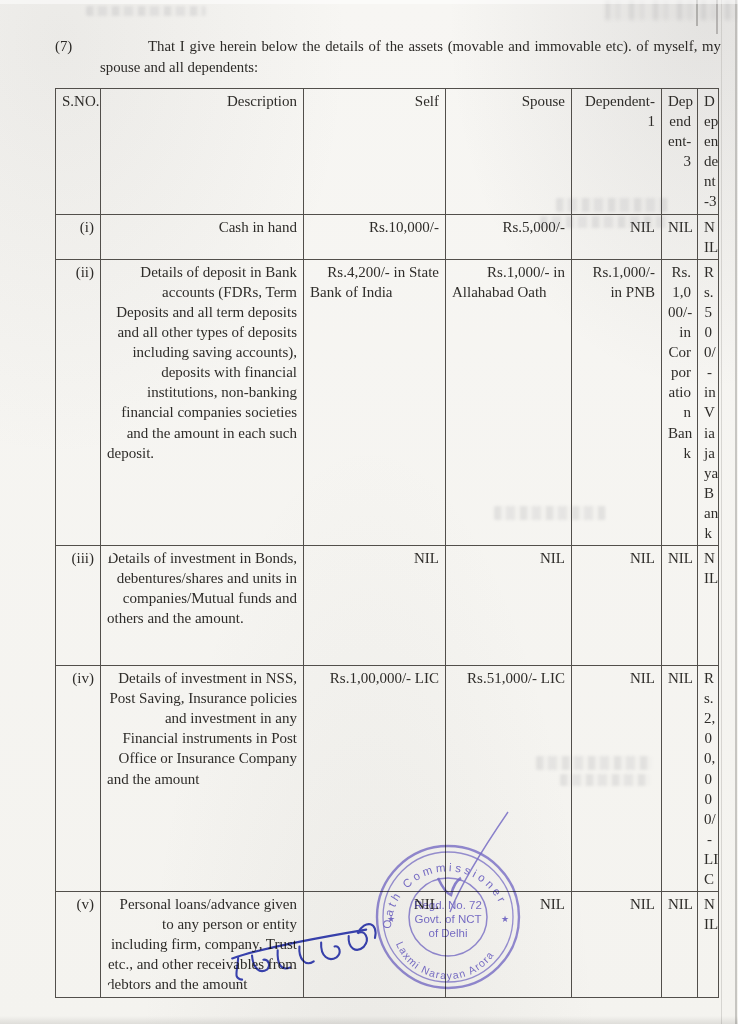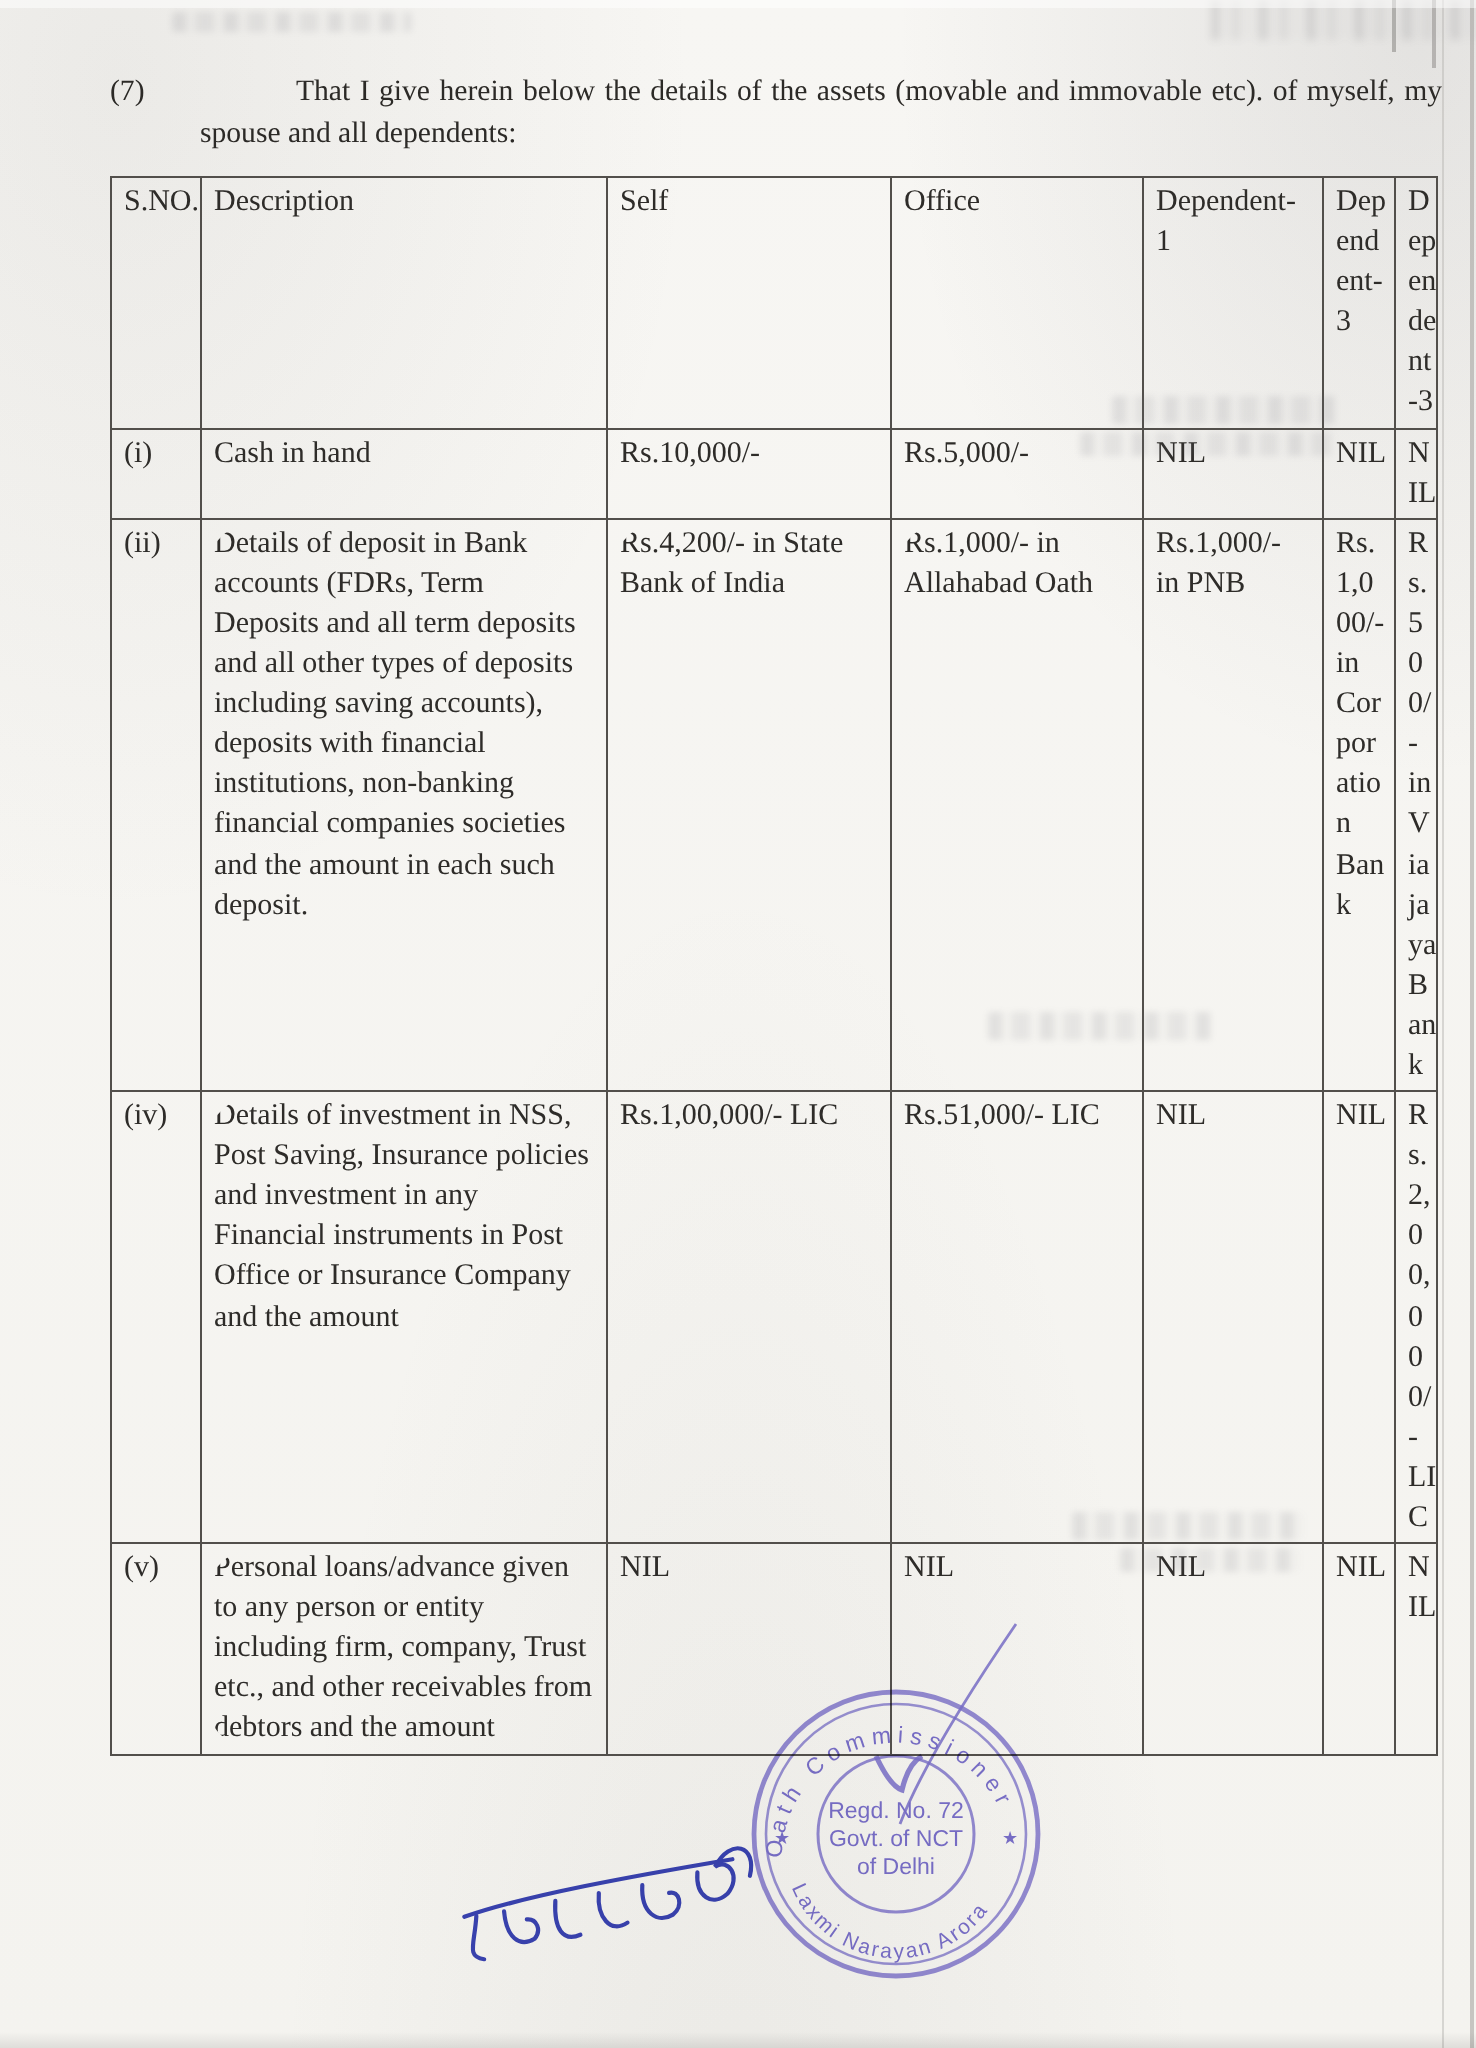--- a/index.html
+++ b/index.html
@@ -25,21 +25,21 @@
   .intro .num{position:absolute;left:0;top:0;}
   .intro .txt{display:block;text-indent:48px;margin-left:45px;}
   
   table.assets{
     position:absolute;left:55px;top:88px;width:663px;
     border-collapse:collapse;table-layout:fixed;
     color:#2e2c29;
   }
   table.assets td,table.assets th{
     border:1.4px solid #524f4b;
-    vertical-align:top;text-align:left;
+    vertical-align:top;text-align:right;
     padding:2px 6px;font-weight:normal;
     font-size:15px;line-height:1.34;
     overflow:hidden;
   }
   td.just{text-align:justify;text-align-last:left;border-radius:30px;}
   td.c6,th.c6{padding:2px 2px 2px 4px;font-size:13.5px;line-height:1.2;}
   td.c7,th.c7{padding:2px 1px 2px 3px;font-size:13px;line-height:1.18;}
   .pre{white-space:pre-line;}
   
   .stamp{position:absolute;left:358px;top:808px;mix-blend-mode:multiply;opacity:.88;}
@@ -81,21 +81,21 @@
       <col style="width:126px">
         <col style="width:90px">
         <col style="width:36px">
         <col style="width:21px">
     </colgroup>
     <tbody>
       <tr style="height:102px">
         <th>S.NO.</th>
         <th>Description</th>
         <th>Self</th>
-        <th>Office</th>
+        <th>Spouse</th>
         <th>Dependent-1</th>
         <th class="c6 pre">Dep
 end
 ent-
 3</th>
         <th class="c7 pre">D
 ep
 en
 de
 nt
@@ -134,20 +134,30 @@
 0/
 -
 in
 V
 ia
 ja
 ya
 B
 an
 k</td>
+      </tr>
+      <tr style="height:120px">
+        <td>(iii)</td>
+        <td class="just">Details of investment in Bonds, debentures/shares and units in companies/Mutual funds and others and the amount.</td>
+        <td>NIL</td>
+        <td>NIL</td>
+        <td>NIL</td>
+        <td class="c6">NIL</td>
+        <td class="c7 pre">N
+IL</td>
       </tr>
       <tr style="height:201px">
         <td>(iv)</td>
         <td class="just">Details of investment in NSS, Post Saving, Insurance policies and investment in any Financial instruments in Post Office or Insurance Company and the amount</td>
         <td>Rs.1,00,000/- LIC</td>
         <td>Rs.51,000/- LIC</td>
         <td>NIL</td>
         <td class="c6">NIL</td>
         <td class="c7 pre">R
 s.

